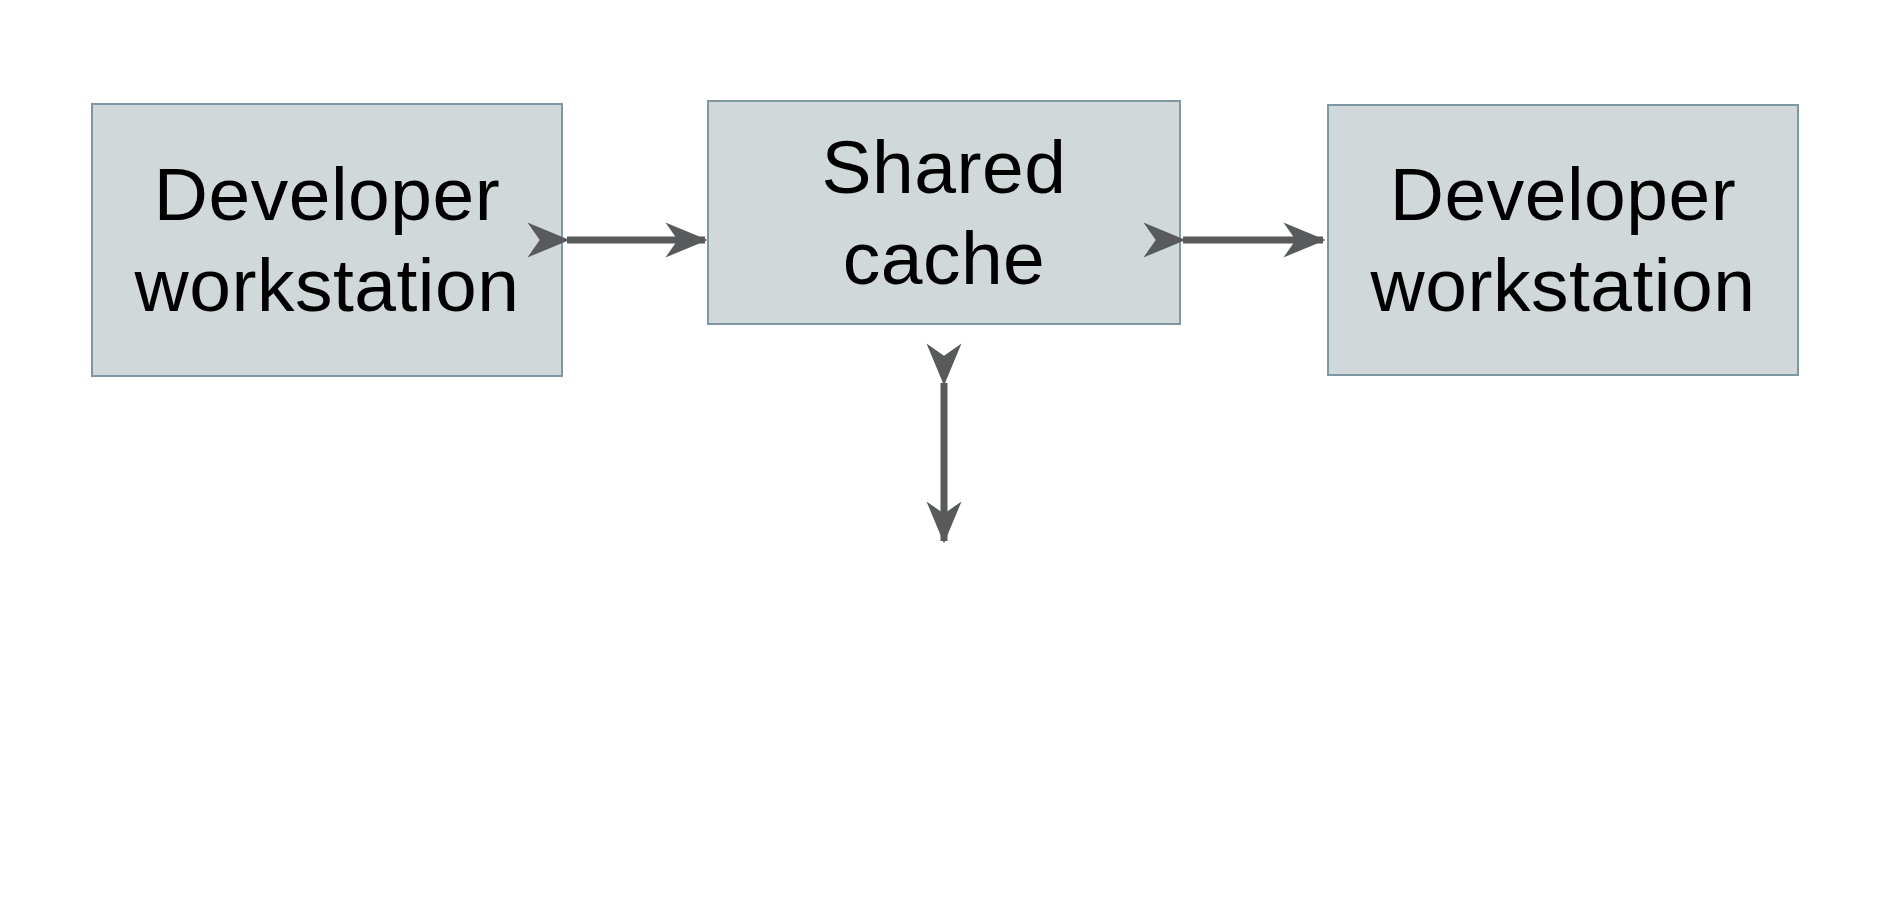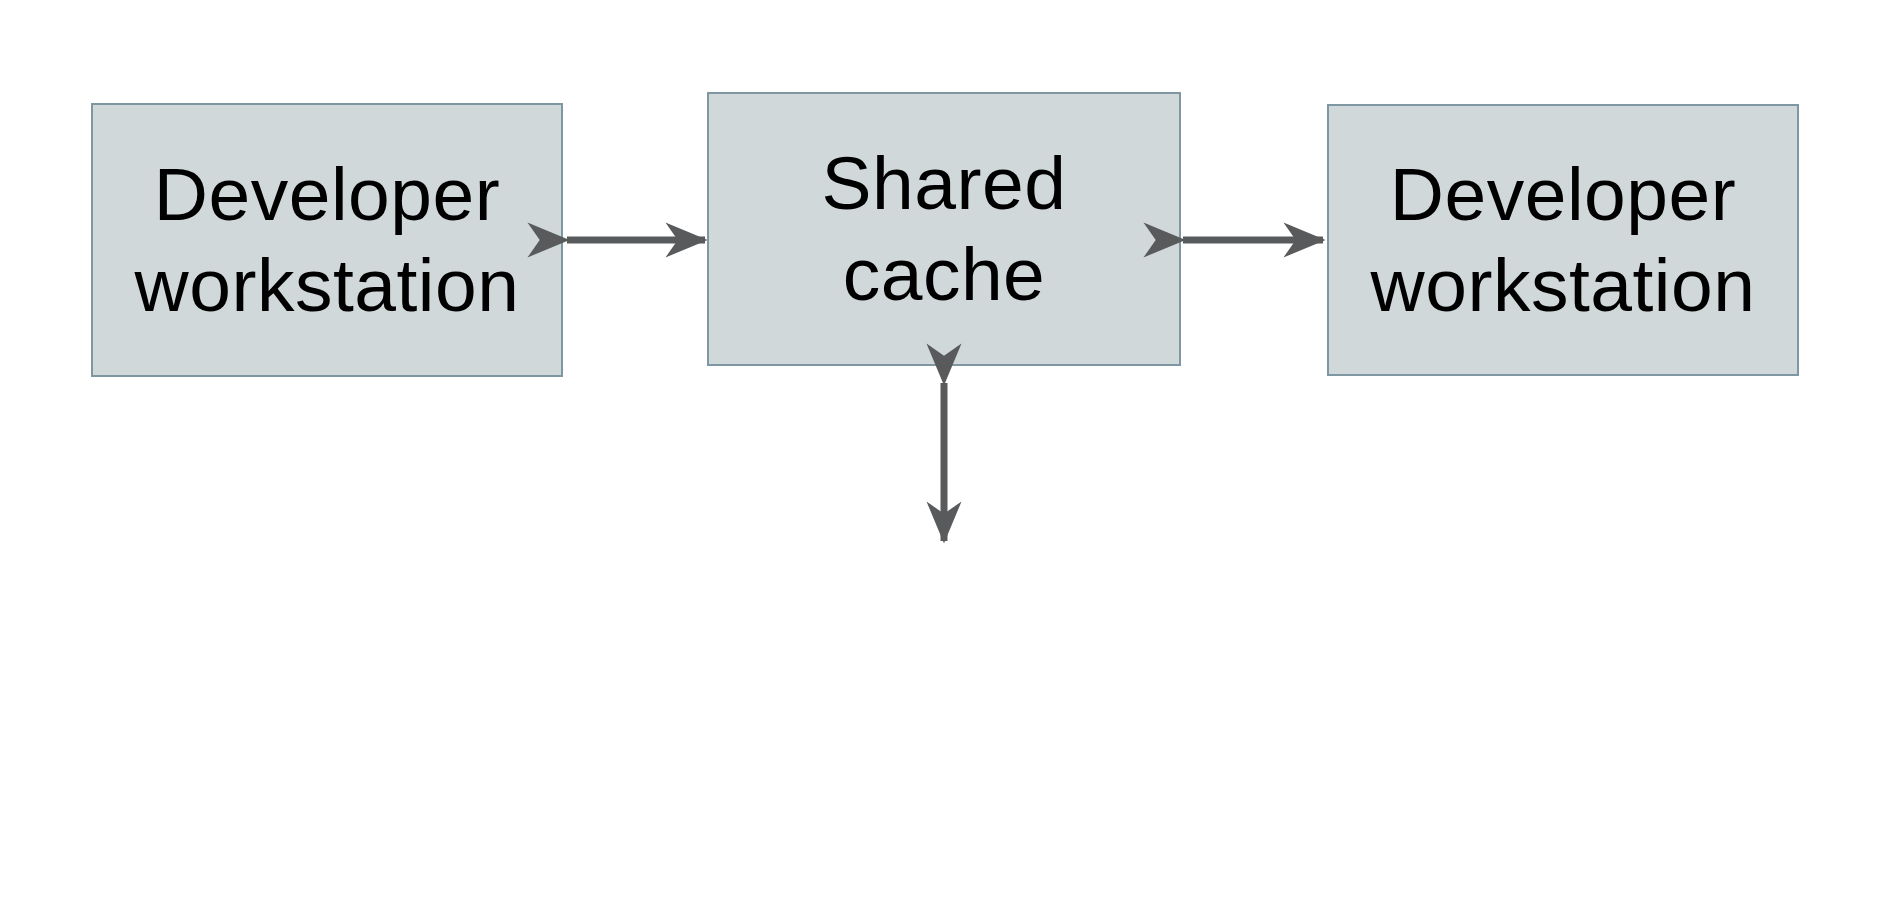--- a/index.html
+++ b/index.html
@@ -35,21 +35,21 @@
     padding: 10px 22px;
   }
   .node-label {
     font-size: 75px;
     line-height: 1.21;
     color: var(--text-color);
     font-weight: 400;
     letter-spacing: 0.5px;
   }
   .node-dev-left   { left: 91px;   top: 103px; width: 472px; height: 274px; }
-  .node-shared-cache { left: 707px;  top: 92px; width: 474px; height: 274px; }
+  .node-shared-cache { left: 707px;  top: 100px; width: 474px; height: 225px; }
   .node-dev-right  { left: 1327px; top: 104px; width: 472px; height: 272px; }
   .node-ci-server  { left: 707px;  top: 545px; width: 474px; height: 276px; }
   .arrow-layer {
     position: absolute;
     left: 0; top: 0;
     width: 1900px;
     height: 922px;
     pointer-events: none;
   }
   .arrow-line {

